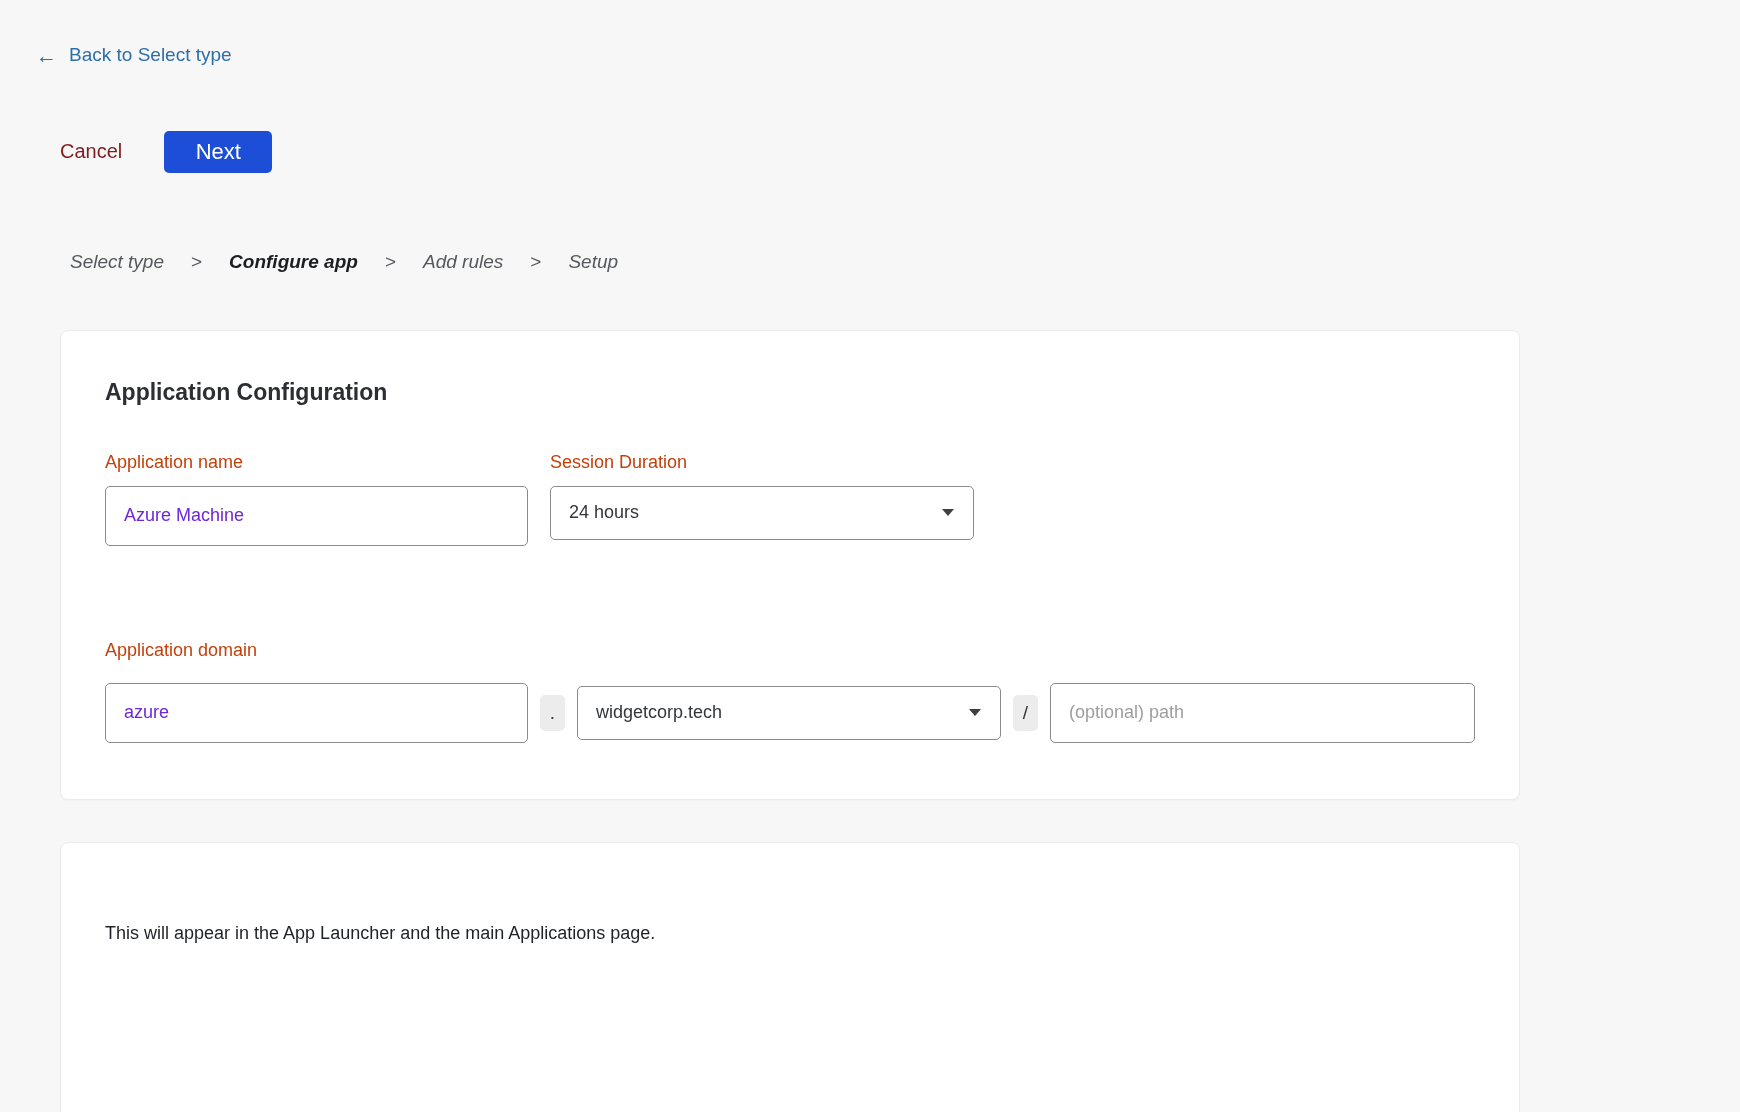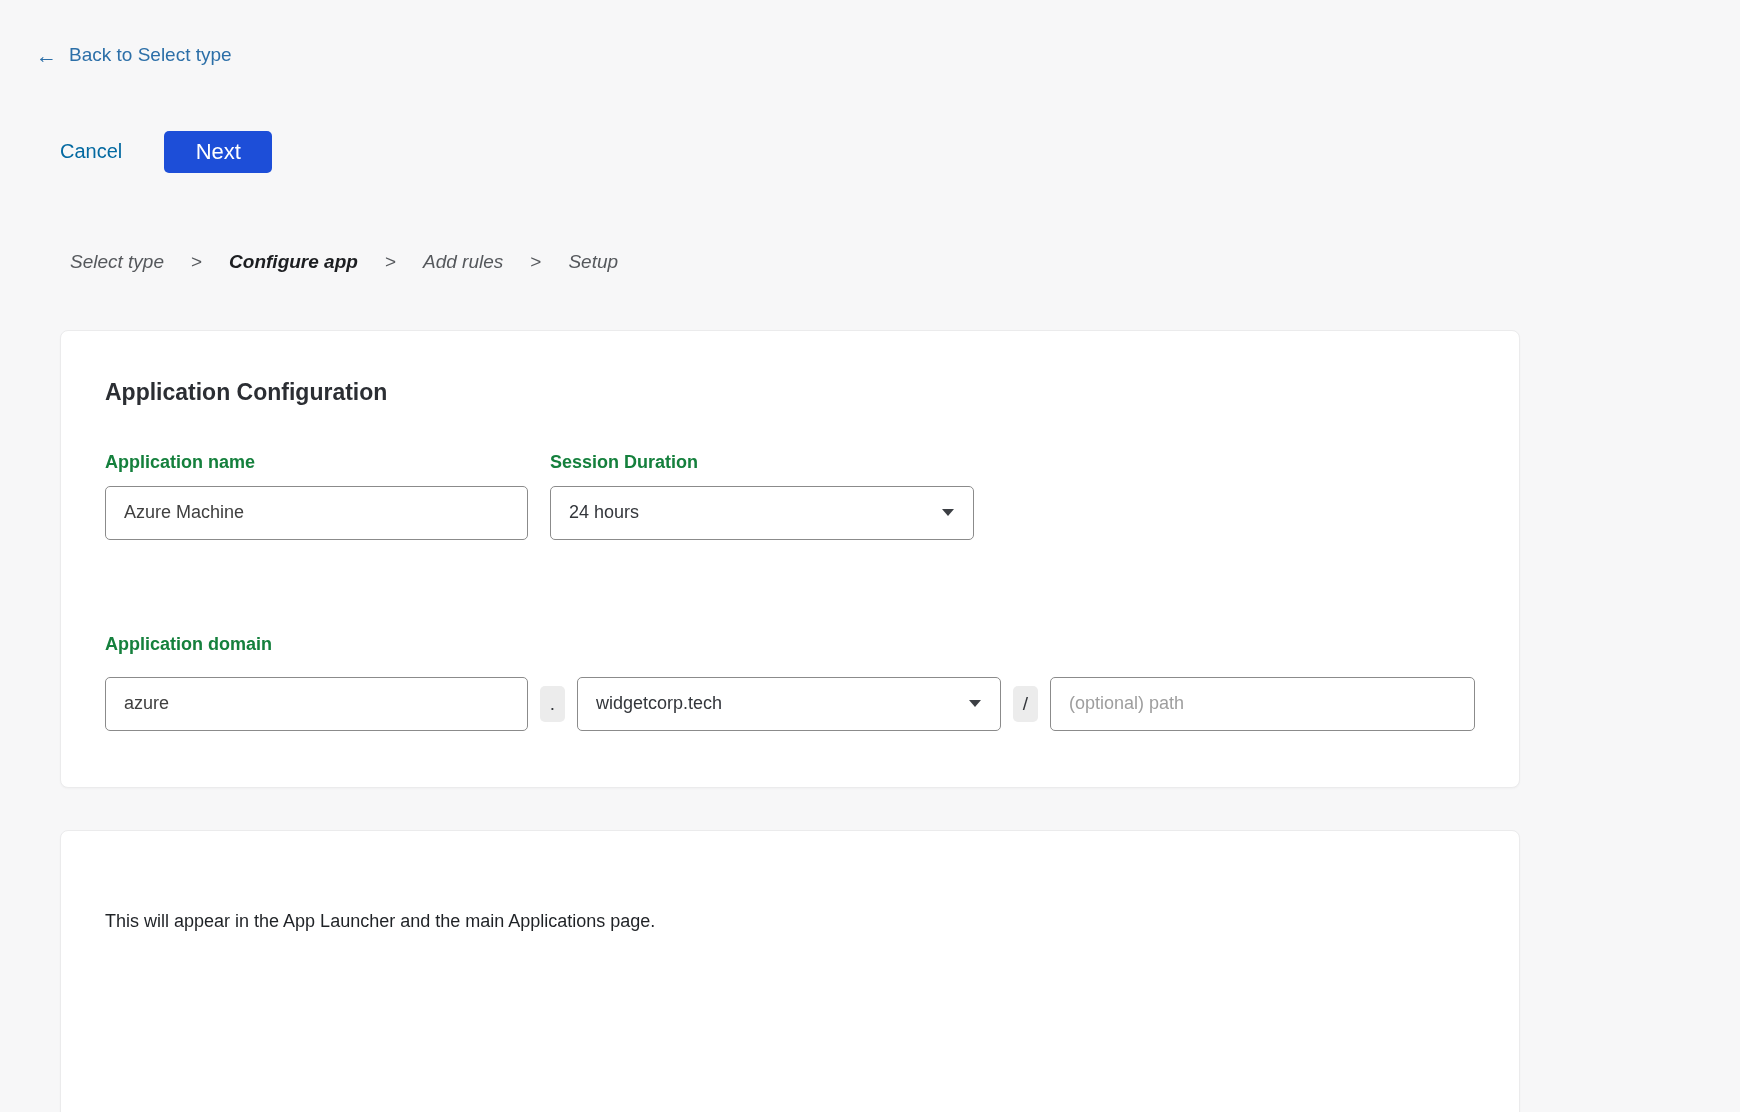--- a/index.html
+++ b/index.html
@@ -39,21 +39,21 @@
     font-weight: 400;
     color: #23262a;
     letter-spacing: -0.3px;
   }
   .header-actions {
     display: flex;
     align-items: center;
     gap: 42px;
   }
   .cancel-link {
-    color: #0369a1;
+    color: #7f1d1d;
     font-size: 20px;
   }
   .next-button {
     background: #1d4ed8;
     color: #ffffff;
     border: none;
     border-radius: 5px;
     width: 108px;
     height: 42px;
     font-size: 22px;
@@ -88,32 +88,32 @@
   }
 
   .fields-row {
     display: flex;
     gap: 22px;
     margin-top: 46px;
   }
   .field { display: flex; flex-direction: column; }
   .field-label {
     font-size: 18px;
-    font-weight: 700;
-    color: #15803d;
+    font-weight: 400;
+    color: #c2410c;
     margin-bottom: 13px;
   }
   .text-input {
     width: 423px;
-    height: 54px;
+    height: 60px;
     border: 1px solid #8b8b8b;
     border-radius: 5px;
     padding: 6px 18px;
     font-size: 18px;
-    color: #404040;
+    color: #6d28d9;
     font-family: "Liberation Sans", sans-serif;
     background: #fff;
     outline: none;
   }
   .text-input::placeholder { color: #9e9e9e; }
 
   .select-box {
     width: 424px;
     height: 54px;
     border: 1px solid #8b8b8b;

